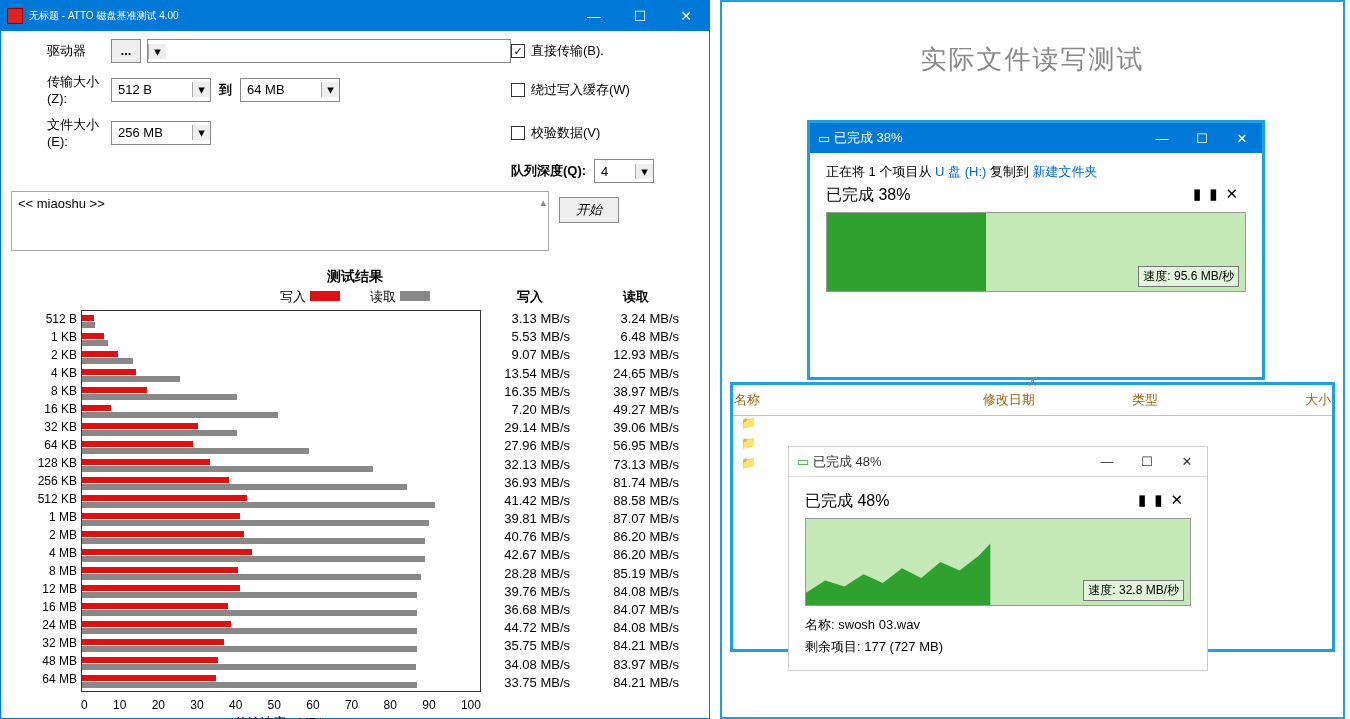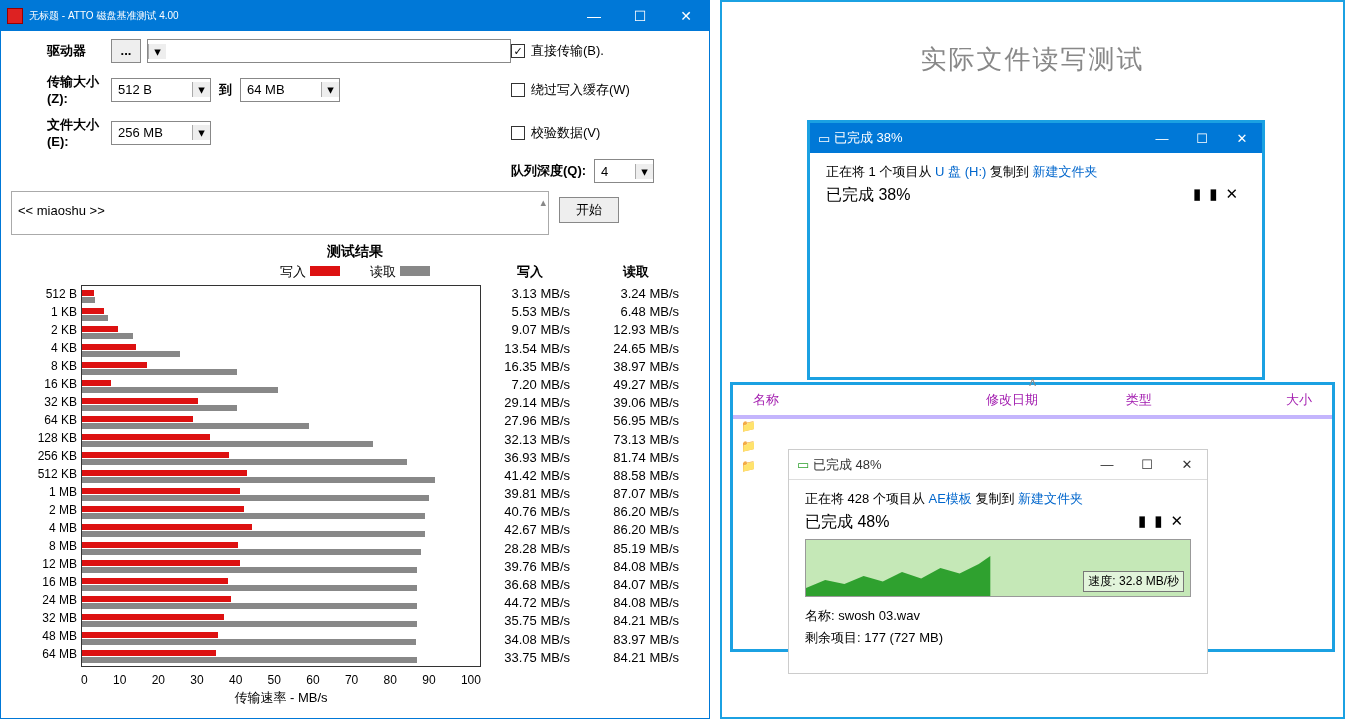--- a/index.html
+++ b/index.html
@@ -9,30 +9,30 @@
   .atto-window { position: absolute; left: 0; top: 0; width: 710px; height: 719px; border: 1px solid #0078d7; background: #fff; }
   .atto-titlebar { height: 30px; background: #0078d7; color: #fff; display: flex; align-items: center; padding-left: 6px; }
   .atto-titlebar .icon { width: 16px; height: 16px; background: #d22; border: 1px solid #900; margin-right: 6px; display:inline-block;}
   .atto-title { flex: 1; font-size: 10px; }
   .winbtn { width: 46px; height: 30px; display: flex; align-items: center; justify-content: center; color: #fff; font-size: 14px; }
 
   .menubar { height: 25px; display: flex; align-items: center; padding-left: 4px; gap: 4px; border-bottom: 1px solid #ddd; }
   .menubar span { padding: 2px 6px; }
 
   .params { padding: 8px 10px 4px 10px; display: grid; grid-template-columns: 100px 400px 1fr; row-gap: 10px; align-items: center; font-size: 13px; }
-  .params label { font-weight: bold; padding-left: 36px; }
+  .params label { font-weight: normal; padding-left: 36px; }
   .combo { display:inline-flex; align-items:center; border:1px solid #888; height:24px; background:#fff; }
   .combo .val { flex:1; padding:0 6px; }
   .combo .arrow { width:18px; text-align:center; border-left:1px solid #aaa; background:#eee; }
   .dots-btn { width:30px; height:24px; border:1px solid #888; background:#eee; font-weight:bold; text-align:center; line-height:22px; }
   .chk { display:flex; align-items:center; gap:6px; font-size:13px; }
   .chk .box { width:14px; height:14px; border:1px solid #333; display:flex; align-items:center; justify-content:center; font-size:11px; }
   .start-btn { border:1px solid #888; background:#eee; width:60px; height:26px; text-align:center; line-height:24px; font-size:13px; }
 
-  .desc-box { margin: 4px 10px 6px 10px; border:1px solid #aaa; height:44px; padding:11px 6px; font-size:13px; position:relative; }
+  .desc-box { margin: 4px 10px 15px 10px; border:1px solid #aaa; height:60px; padding:4px 6px; font-size:13px; position:relative; }
   .desc-box .scroll { position:absolute; top:4px; right:2px; font-size:11px; color:#888; }
 
   .results-title { text-align:center; font-size:14px; font-weight:bold; margin-top:2px; }
   .legend { display:flex; justify-content:center; gap:30px; font-size:13px; padding:2px 0 4px; align-items:center;}
   .swatch { display:inline-block; width:30px; height:10px; margin-left:4px; }
   .sw-write { background:#d11; }
   .sw-read { background:#888; }
 
   .chart-area { display:flex; padding:0 10px 4px 10px; }
   .labels-col { width:70px; text-align:right; font-size:12px; }
@@ -59,21 +59,21 @@
   .copy-line{ margin-bottom:4px; }
   .copy-line .lnk{ color:#0066cc; }
   .copy-pct{ font-size:16px; margin:4px 0 6px; }
   .pct-controls{ float:right; font-size:15px; letter-spacing:8px; }
   .graph{ height:80px; border:1px solid #999; position:relative; background:#c5e8b7; overflow:hidden;}
   .graph .fill{ position:absolute; left:0; bottom:0; height:100%; background:#2fa12f; }
   .graph .speed{ position:absolute; right:6px; bottom:4px; font-size:12px; background:rgba(255,255,255,.5); padding:1px 4px; border:1px solid #777;}
   .copy-meta{ margin-top:8px; line-height:1.7; }
 
   .row-bar{ position:absolute; left:8px; right:8px; top:380px; height:270px; border:3px solid #1ba1e2; background:#fff;}
-  .row-hdr{ display:flex; padding:6px 20px; font-size:13px; color:#a21caf; border-bottom:4px solid #c4b5fd;}
+  .row-hdr{ display:flex; padding:6px 1px; font-size:13px; color:#a16207; border-bottom:1px solid #c4b5fd;}
   .row-hdr span:nth-child(1){flex:2;} .row-hdr span:nth-child(2){flex:1.2;} .row-hdr span:nth-child(3){flex:1;} .row-hdr span:nth-child(4){flex:.6;text-align:right;}
 
   .copy-dlg.two{ left:55px; top:30px; width:420px; height:225px; position:absolute; border:1px solid #ccc;}
   .copy-dlg.two .copy-tb{ background:#fff; color:#333; border-bottom:1px solid #ddd;}
   .folder-ic{ width:16px; display:inline-block; color:#f0c868; margin-right:6px;}
   .fold-row{ height:20px; padding-left:8px;}
   .caret{ position:absolute; left:50%; top:-10px; transform:translateX(-50%); color:#888; font-size:14px;}
 </style>
 </head>
 <body>
@@ -138,21 +138,21 @@
           <span class="arrow">▾</span>
         </div>
     </div>
   </div>
 
   <div style="display:flex;align-items:flex-start;">
     <div class="desc-box" style="flex:1">
       <span>&lt;&lt; miaoshu &gt;&gt;</span>
       <span class="scroll">▴</span>
     </div>
-    <div style="width:150px;padding:10px 0 0 0;text-align:center;">
+    <div style="width:150px;padding:10px 0 0 0;text-align:center;font-style:italic;">
       <div class="start-btn">开始</div>
     </div>
   </div>
 
   <div class="results-title">测试结果</div>
   <div class="legend">
     <span><span>写入</span><span class="swatch sw-write"></span></span>
     <span><span>读取</span><span class="swatch sw-read"></span></span>
     <span style="position:absolute;right:60px;display:flex;gap:80px;">
       <b>写入</b>
@@ -345,20 +345,24 @@
       <span class="wb">✕</span>
     </div>
     <div class="copy-body">
       <div class="copy-line">
         <span>正在将 1 个项目从 </span><span class="lnk">U 盘 (H:)</span><span> 复制到 </span><span class="lnk">新建文件夹</span>
       </div>
       <div class="copy-pct">
         <span>已完成 38%</span>
         <span class="pct-controls"><span>▮▮</span><span>✕</span></span>
       </div>
+      <div class="graph">
+        <div class="fill" style="width:38%"></div>
+        <div class="speed">速度: 95.6 MB/秒</div>
+      </div>
     </div>
   </div>
 
   <div class="row-bar">
     <span class="caret">˄</span>
     <div class="row-hdr">
       <span>名称</span>
       <span>修改日期</span>
       <span>类型</span>
       <span>大小</span>
@@ -371,28 +375,25 @@
       <div class="copy-dlg two">
         <div class="copy-tb">
           <span style="color:#2fa12f">▭&nbsp;</span>
           <span>已完成 48%</span>
           <span class="sp"></span>
           <span class="wb">―</span>
           <span class="wb">☐</span>
           <span class="wb">✕</span>
         </div>
         <div class="copy-body">
-          <div class="copy-line">
-            <span>正在将 428 个项目从 </span><span class="lnk">AE模板</span><span> 复制到 </span><span class="lnk">新建文件夹</span>
-          </div>
           <div class="copy-pct">
             <span>已完成 48%</span>
             <span class="pct-controls"><span>▮▮</span><span>✕</span></span>
           </div>
-          <div class="graph" style="height:58px">
+          <div class="graph" style="height:88px">
             <svg width="100%" height="100%" preserveAspectRatio="none" viewBox="0 0 100 70">
               <rect x="0" y="0" width="100" height="70" fill="#c5e8b7"></rect>
               <polygon points="0,60 5,50 10,55 15,45 20,52 25,40 30,48 35,35 40,42 45,30 48,20 48,70 0,70" fill="#2fa12f"></polygon>
             </svg>
             <div class="speed">速度: 32.8 MB/秒</div>
           </div>
           <div class="copy-meta">
             <div><span>名称:</span> <span>swosh 03.wav</span></div>
             <div><span>剩余项目:</span> <span>177 (727 MB)</span></div>
           </div>

